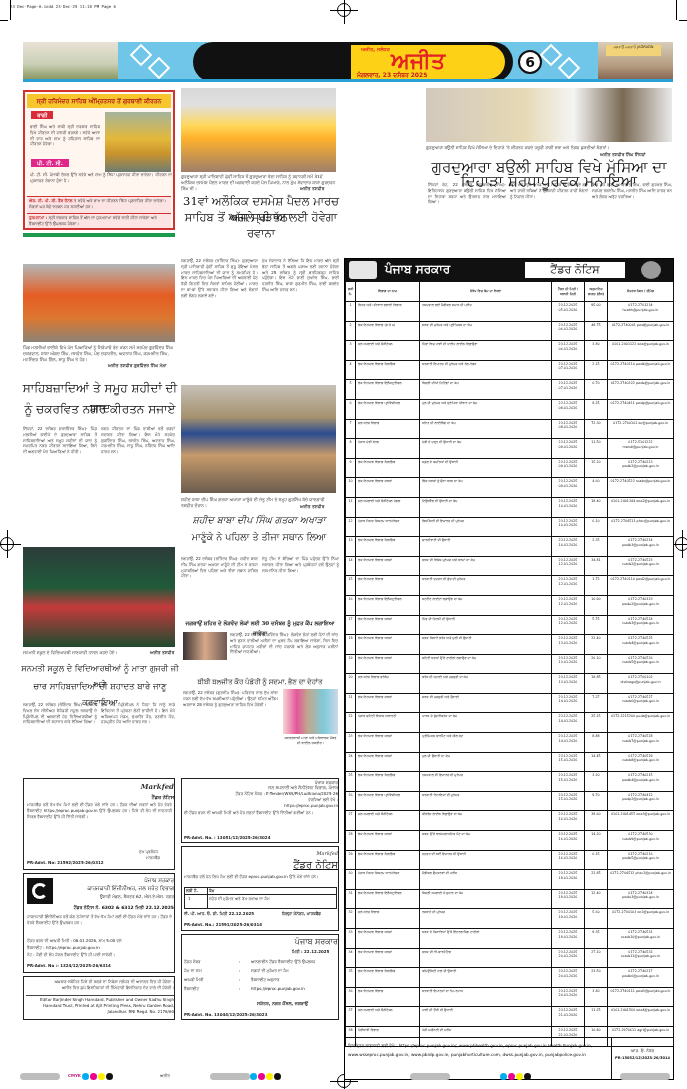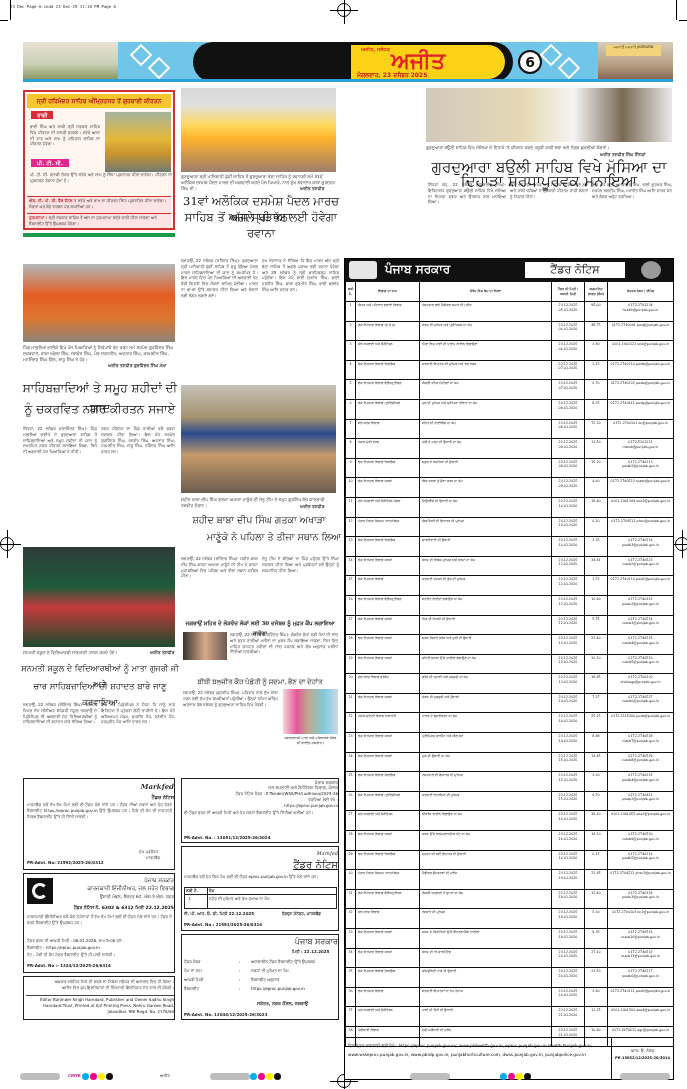--- a/index.html
+++ b/index.html
@@ -141,22 +141,22 @@
 <div class="abs caption" style="left:23px;top:345px;width:152px;height:24px;overflow:hidden;">ਪਿੰਡ ਮਲਸੀਆਂ ਭਾਈਕੇ ਵਿਖੇ ਪੰਜ ਪਿਆਰਿਆਂ ਨੂੰ ਸਿਰੋਪਾਓ ਭੇਟ ਕਰਨ ਸਮੇਂ ਸਰਪੰਚ ਗੁਰਵਿੰਦਰ ਸਿੰਘ ਚਕਰਵਾਲ, ਬਾਬਾ ਅੰਗਦ ਸਿੰਘ, ਜਸਵੰਤ ਸਿੰਘ, ਪੰਚ ਚਰਨਜੀਤ, ਅਵਤਾਰ ਸਿੰਘ, ਕਰਮਜੀਤ ਸਿੰਘ, ਮਨਜਿੰਦਰ ਸਿੰਘ ਗਿੱਲ, ਸਾਧੂ ਸਿੰਘ ਤੇ ਹੋਰ।</div>
 <div class="abs caption" style="left:108px;top:363px;font-weight:bold;">ਅਜੀਤ ਤਸਵੀਰ ਗੁਰਵਿੰਦਰ ਸਿੰਘ ਮੱਲਾ</div>
 <div class="abs headline" style="left:20px;top:378px;width:160px;font-size:12px;line-height:20px;">ਸਾਹਿਬਜ਼ਾਦਿਆਂ ਤੇ ਸਮੂਹ ਸ਼ਹੀਦਾਂ ਦੀ ਯਾਦ</div>
 <div class="abs headline" style="left:20px;top:399px;width:160px;font-size:12px;line-height:20px;">ਨੂੰ ਚਕਰਵਿਤ ਨਗਰ ਕੀਰਤਨ ਸਜਾਏ</div>
 <div class="abs body-text" style="left:23px;top:426px;width:74px;height:118px;overflow:hidden;">ਸਿੱਧਵਾਂ, 22 ਦਸੰਬਰ (ਜਸਵਿੰਦਰ ਸਿੰਘ)- ਪਿੰਡ ਮਲਸੀਆਂ ਭਾਈਕੇ ਦੇ ਗੁਰਦੁਆਰਾ ਸਾਹਿਬ ਤੋਂ ਸਾਹਿਬਜ਼ਾਦਿਆਂ ਅਤੇ ਸਮੂਹ ਸ਼ਹੀਦਾਂ ਦੀ ਯਾਦ ਨੂੰ ਸਮਰਪਿਤ ਨਗਰ ਕੀਰਤਨ ਸਜਾਇਆ ਗਿਆ, ਜਿਸ ਦੀ ਅਗਵਾਈ ਪੰਜ ਪਿਆਰਿਆਂ ਨੇ ਕੀਤੀ।</div>
 <div class="abs body-text" style="left:101px;top:426px;width:74px;height:106px;overflow:hidden;">ਨਗਰ ਕੀਰਤਨ ਦਾ ਪਿੰਡ ਵਾਸੀਆਂ ਵਲੋਂ ਭਰਵਾਂ ਸਵਾਗਤ ਕੀਤਾ ਗਿਆ। ਇਸ ਮੌਕੇ ਸਰਪੰਚ ਗੁਰਵਿੰਦਰ ਸਿੰਘ, ਜਸਵੰਤ ਸਿੰਘ, ਅਵਤਾਰ ਸਿੰਘ, ਕਰਮਜੀਤ ਸਿੰਘ, ਸਾਧੂ ਸਿੰਘ, ਨਰਿੰਦਰ ਸਿੰਘ ਆਦਿ ਹਾਜ਼ਰ ਸਨ।</div>
 
 <div class="abs img kids" style="left:181px;top:385px;width:155px;height:108px;"></div>
 <div class="abs caption" style="left:181px;top:497px;width:155px;height:13px;overflow:hidden;">ਸ਼ਹੀਦ ਬਾਬਾ ਦੀਪ ਸਿੰਘ ਗਤਕਾ ਅਖਾੜਾ ਮਾਣੂੰਕੇ ਦੀ ਜੇਤੂ ਟੀਮ ਦੇ ਸਮੂਹ ਗੁਰਸਿੱਖ ਬੱਚੇ ਯਾਦਗਾਰੀ ਤਸਵੀਰ ਦੌਰਾਨ।</div>
 <div class="abs caption" style="left:300px;top:504px;font-weight:bold;">ਅਜੀਤ ਤਸਵੀਰ</div>
-<div class="abs headline" style="left:178px;top:513px;width:162px;font-size:9.5px;line-height:14px;">ਸ਼ਹੀਦ ਬਾਬਾ ਦੀਪ ਸਿੰਘ ਗਤਕਾ ਅਖਾੜਾ</div>
-<div class="abs headline" style="left:193px;top:530px;width:162px;font-size:9.5px;line-height:14px;">ਮਾਣੂੰਕੇ ਨੇ ਪਹਿਲਾ ਤੇ ਤੀਜਾ ਸਥਾਨ ਲਿਆ</div>
+<div class="abs headline" style="left:178px;top:513px;width:162px;font-size:9.5px;line-height:14px;font-style:italic;">ਸ਼ਹੀਦ ਬਾਬਾ ਦੀਪ ਸਿੰਘ ਗਤਕਾ ਅਖਾੜਾ</div>
+<div class="abs headline" style="left:178px;top:530px;width:162px;font-size:9.5px;line-height:14px;">ਮਾਣੂੰਕੇ ਨੇ ਪਹਿਲਾ ਤੇ ਤੀਜਾ ਸਥਾਨ ਲਿਆ</div>
 <div class="abs body-text" style="left:181px;top:556px;width:77px;height:58px;overflow:hidden;">ਜਗਰਾਉਂ, 22 ਦਸੰਬਰ (ਜਤਿੰਦਰ ਸਿੰਘ)- ਸ਼ਹੀਦ ਬਾਬਾ ਦੀਪ ਸਿੰਘ ਗਤਕਾ ਅਖਾੜਾ ਮਾਣੂੰਕੇ ਦੀ ਟੀਮ ਨੇ ਗਤਕਾ ਮੁਕਾਬਲਿਆਂ ਵਿਚ ਪਹਿਲਾ ਅਤੇ ਤੀਜਾ ਸਥਾਨ ਹਾਸਿਲ ਕੀਤਾ।</div>
 <div class="abs body-text" style="left:262px;top:556px;width:77px;height:58px;overflow:hidden;">ਜੇਤੂ ਟੀਮ ਦੇ ਬੱਚਿਆਂ ਦਾ ਪਿੰਡ ਪਹੁੰਚਣ ਉੱਤੇ ਨਿੱਘਾ ਸਵਾਗਤ ਕੀਤਾ ਗਿਆ ਅਤੇ ਪ੍ਰਬੰਧਕਾਂ ਵਲੋਂ ਉਨ੍ਹਾਂ ਨੂੰ ਸਨਮਾਨਿਤ ਕੀਤਾ ਗਿਆ।</div>
 
 <div class="abs img crowd" style="left:23px;top:547px;width:152px;height:100px;"></div>
 <div class="abs caption" style="left:23px;top:650px;width:120px;">ਸਨਮਤੀ ਸਕੂਲ ਦੇ ਵਿਦਿਆਰਥੀ ਜਾਣਕਾਰੀ ਹਾਸਲ ਕਰਦੇ ਹੋਏ।</div>
 <div class="abs caption" style="left:150px;top:650px;font-weight:bold;">ਅਜੀਤ ਤਸਵੀਰ</div>
 <div class="abs headline" style="left:20px;top:660px;width:160px;font-size:8.2px;line-height:16px;">ਸਨਮਤੀ ਸਕੂਲ ਦੇ ਵਿਦਿਆਰਥੀਆਂ ਨੂੰ ਮਾਤਾ ਗੁਜਰੀ ਜੀ ਅਤੇ</div>
 <div class="abs headline" style="left:20px;top:678px;width:160px;font-size:8.5px;line-height:16px;">ਚਾਰ ਸਾਹਿਬਜ਼ਾਦਿਆਂ ਦੀ ਸ਼ਹਾਦਤ ਬਾਰੇ ਜਾਣੂ ਕਰਵਾਇਆ</div>
 <div class="abs body-text" style="left:23px;top:702px;width:74px;height:72px;overflow:hidden;">ਜਗਰਾਉਂ, 22 ਦਸੰਬਰ (ਜੋਗਿੰਦਰ ਸਿੰਘ)- ਸਨਮਤੀ ਵਿਮਲ ਜੈਨ ਸੀਨੀਅਰ ਸੈਕੰਡਰੀ ਸਕੂਲ ਜਗਰਾਉਂ ਦੇ ਪ੍ਰਿੰਸੀਪਲ ਦੀ ਅਗਵਾਈ ਹੇਠ ਵਿਦਿਆਰਥੀਆਂ ਨੂੰ ਸਾਹਿਬਜ਼ਾਦਿਆਂ ਦੀ ਸ਼ਹਾਦਤ ਬਾਰੇ ਦੱਸਿਆ ਗਿਆ।</div>
 <div class="abs body-text" style="left:101px;top:702px;width:74px;height:72px;overflow:hidden;">ਇਸ ਮੌਕੇ ਪ੍ਰਿੰਸੀਪਲ ਨੇ ਕਿਹਾ ਕਿ ਸਾਨੂੰ ਸਾਡੇ ਇਤਿਹਾਸ ਤੋਂ ਪ੍ਰੇਰਣਾ ਲੈਣੀ ਚਾਹੀਦੀ ਹੈ। ਇਸ ਮੌਕੇ ਅਧਿਆਪਕ ਮੈਡਮ, ਸੁਖਜੀਤ ਕੌਰ, ਰਣਜੀਤ ਕੌਰ, ਹਰਪ੍ਰੀਤ ਕੌਰ ਆਦਿ ਹਾਜ਼ਰ ਸਨ।</div>

